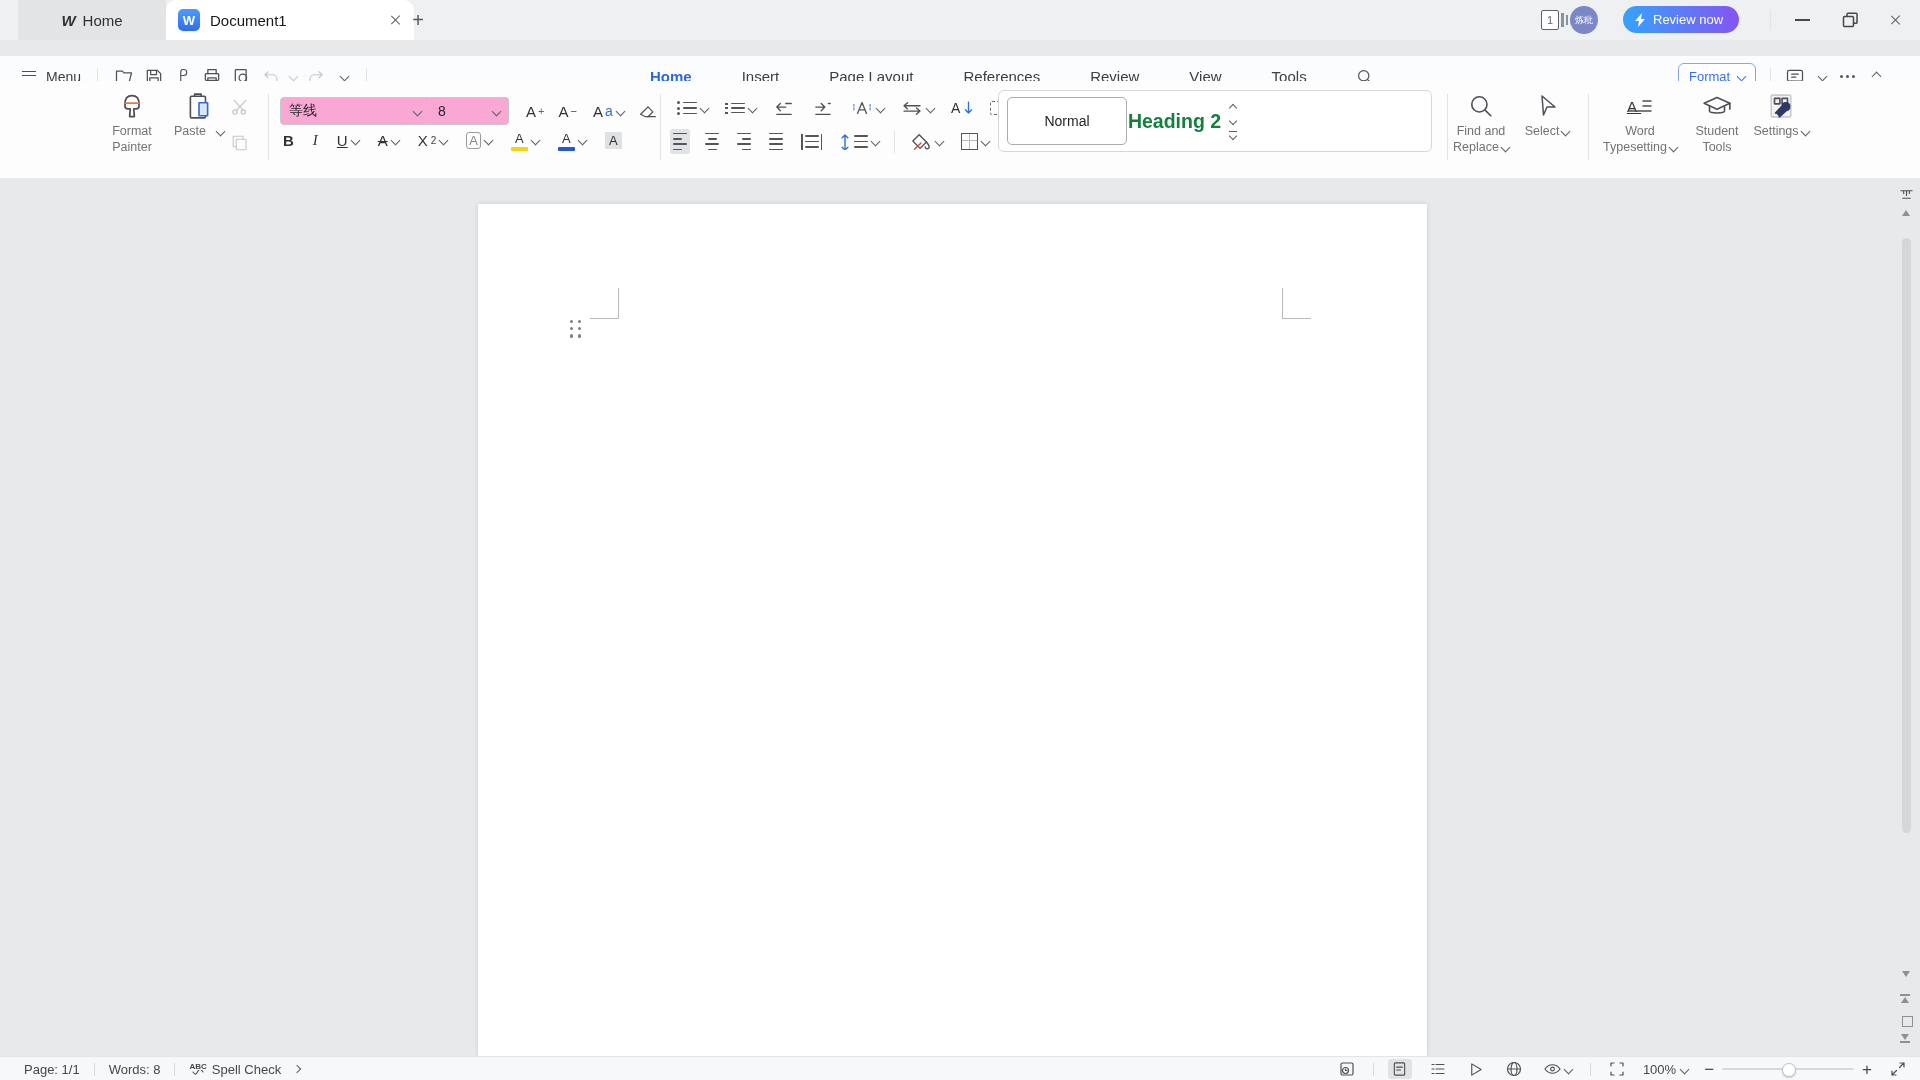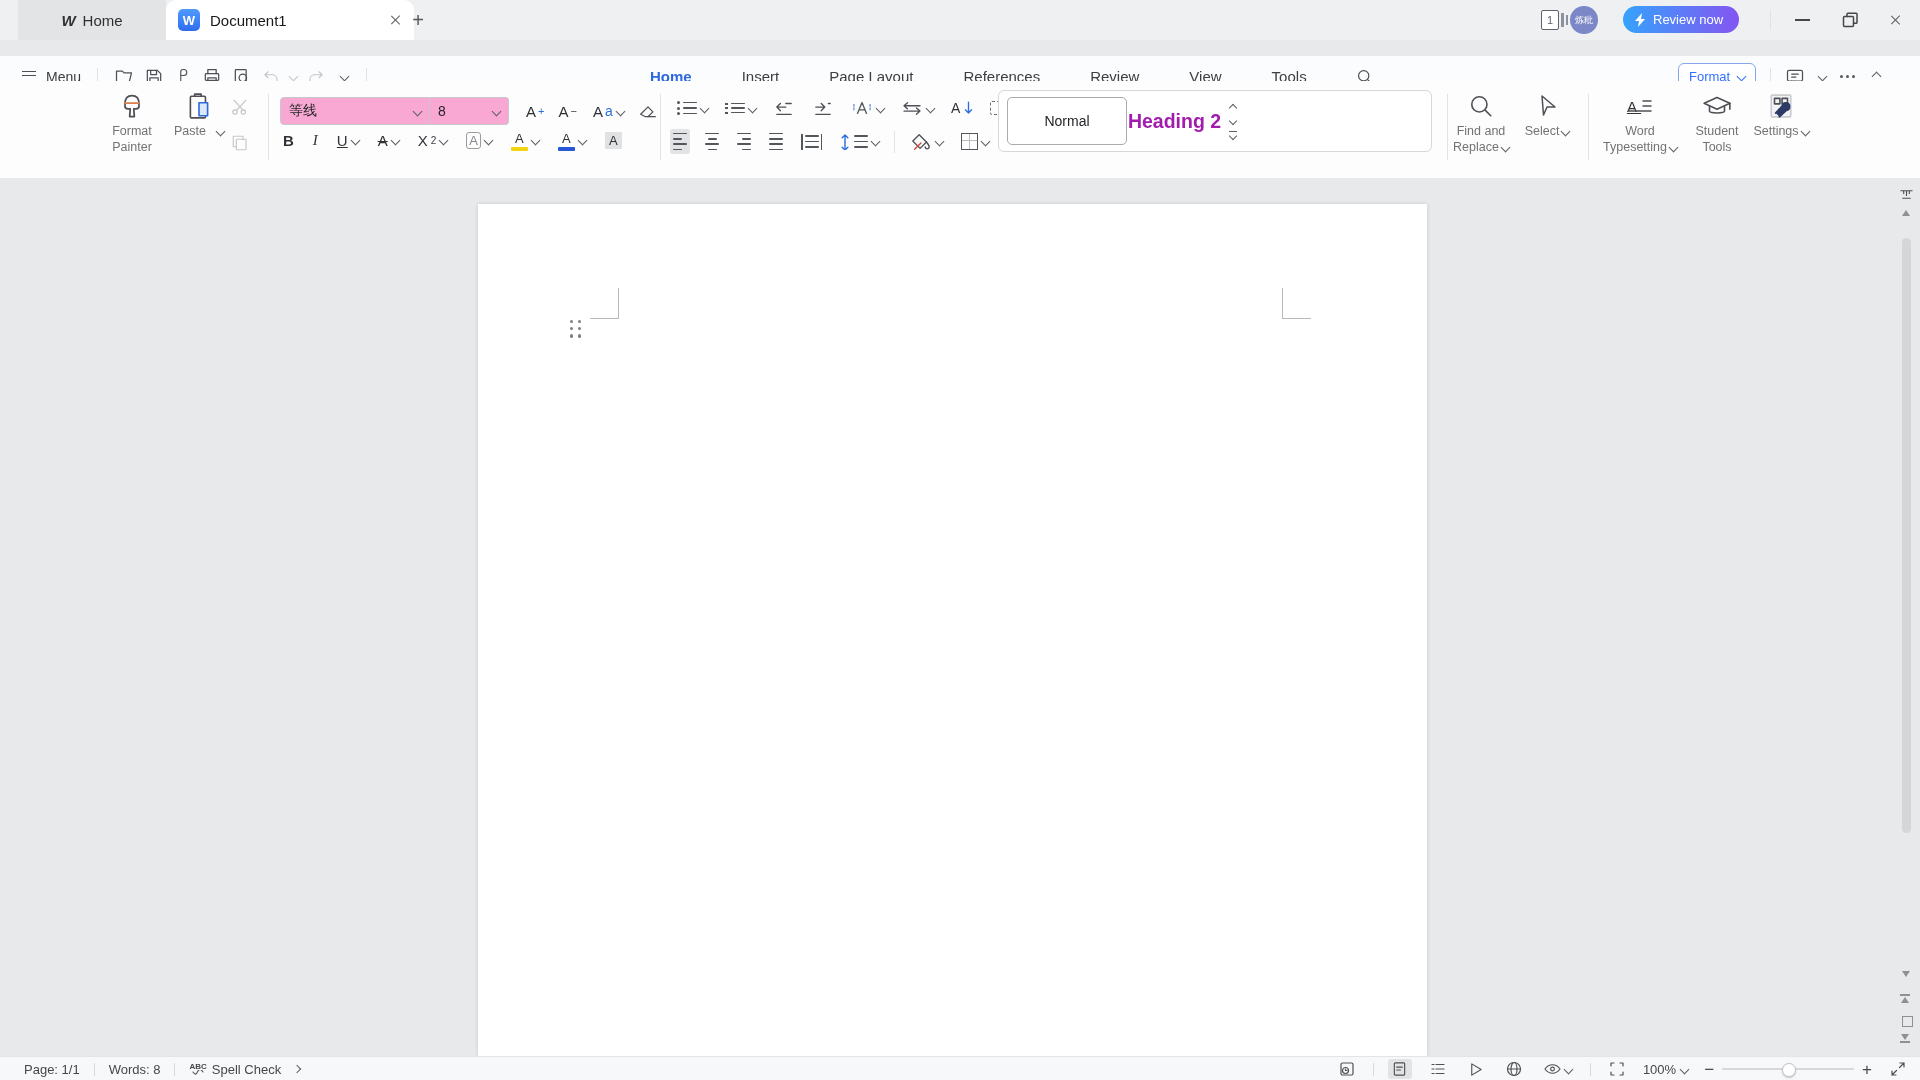--- a/index.html
+++ b/index.html
@@ -70,21 +70,21 @@
   .tool.sel{background:#e2e3e5;}
   .ln{height:1.7px;background:#53565b;border-radius:1px;margin:1.8px 0;}
   .l14{width:14px;} .l9{width:9px;}
   .alignbox{display:flex;flex-direction:column;}
   .alL{align-items:flex-start;} .alC{align-items:center;} .alR{align-items:flex-end;}
   .ubar{display:block;height:3.5px;border-radius:1px;margin-top:1px;}
   .gallery{left:998px;top:9px;width:432px;height:60px;border:1px solid #d6d7d9;border-radius:6px;background:#fff;display:flex;align-items:center;}
   .stylecell{height:100%;display:flex;align-items:center;justify-content:center;cursor:pointer;}
   .normalcell{width:118px;height:46px;margin-left:8px;border:1.6px solid #ababad;border-radius:5px;font-size:14px;color:#232427;}
   .h1cell{width:185px;font-size:26px;font-weight:bold;color:#17181a;}
-  .h2cell{width:95px;font-size:19.5px;font-weight:bold;color:#a21caf;}
+  .h2cell{width:95px;font-size:19.5px;font-weight:bold;color:#15803d;}
   .garr{margin-left:2px;width:18px;display:flex;flex-direction:column;align-items:center;gap:7px;padding-top:2px;}
   .garr .cv{width:5px;height:5px;border-width:1.2px;}
   .gexp{display:flex;flex-direction:column;align-items:center;}
   .gexp b{display:block;width:8px;height:1.2px;background:#5c5e63;margin-bottom:1.5px;}
   
   .docarea{left:0;top:178px;width:1920px;height:878px;background:#e8e9ea;}
   .page{position:absolute;left:478px;top:26px;width:949px;height:852px;background:#fff;
         box-shadow:0 0 4px rgba(0,0,0,.14);}
   .mark{position:absolute;}
   .markL{left:112px;top:84px;width:28px;height:30px;border-right:1px solid #b9babc;border-bottom:1px solid #b9babc;}

